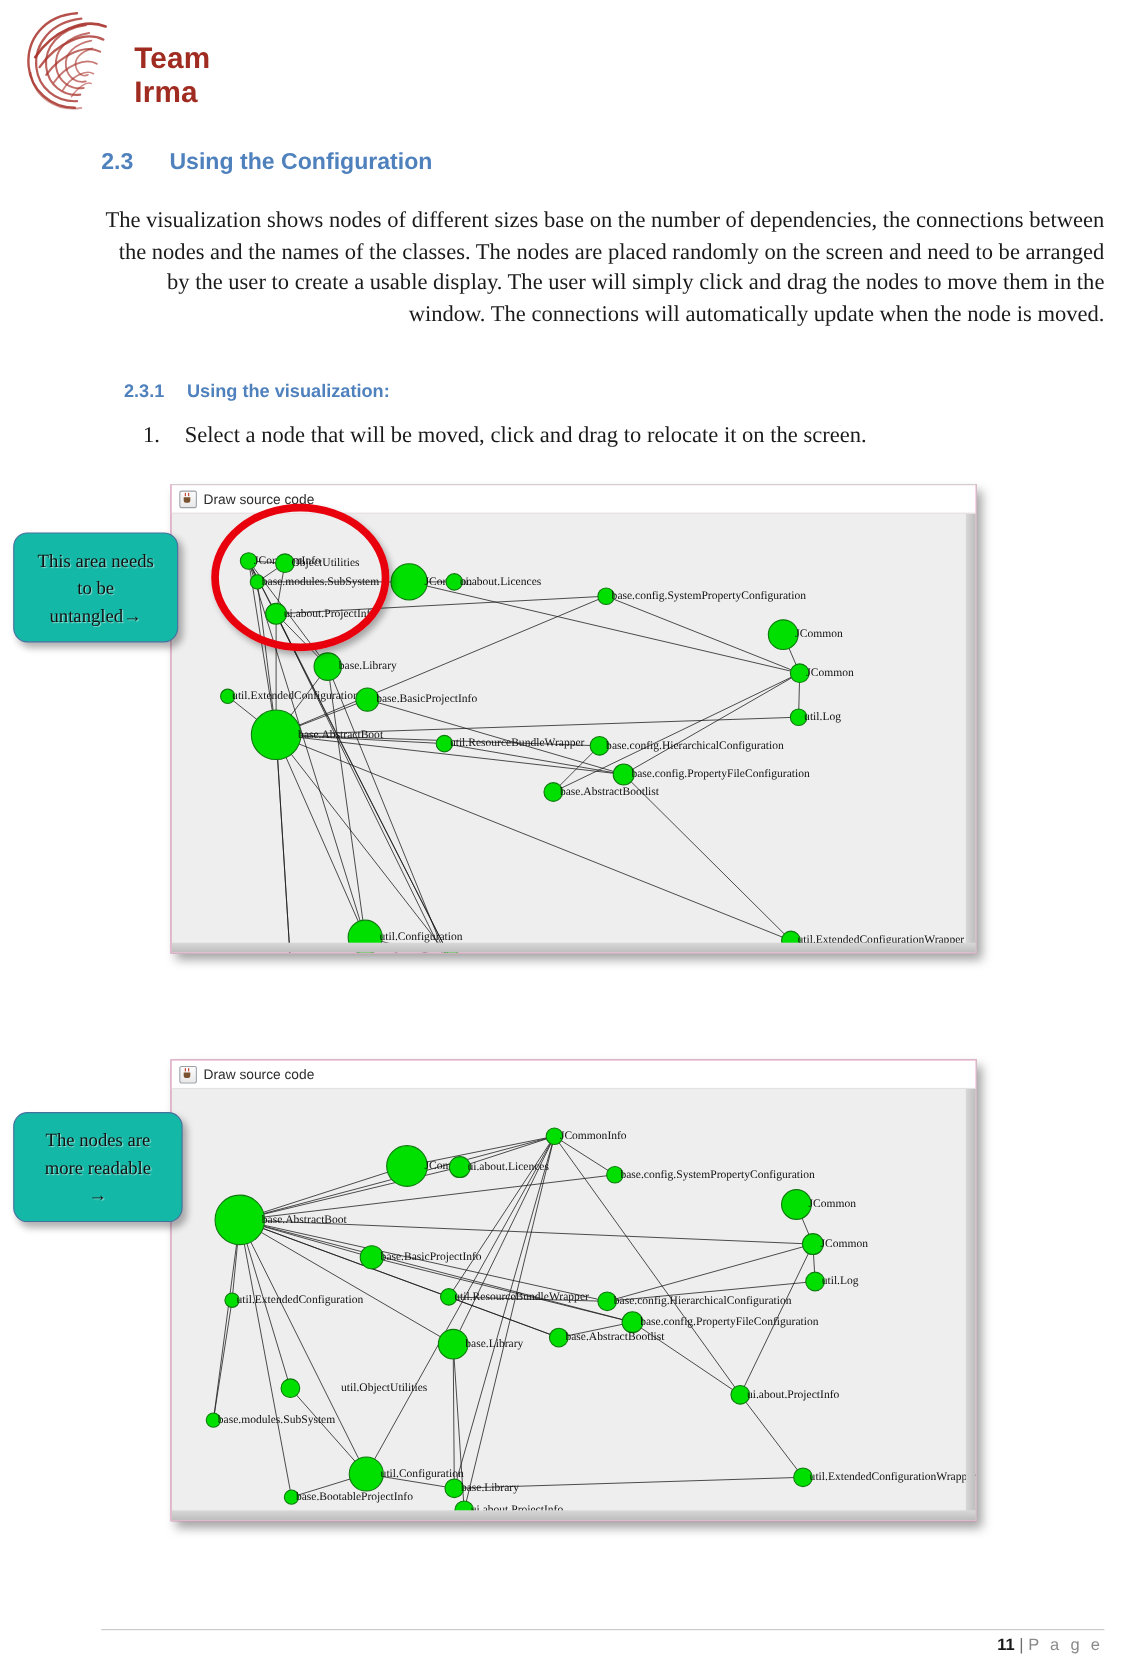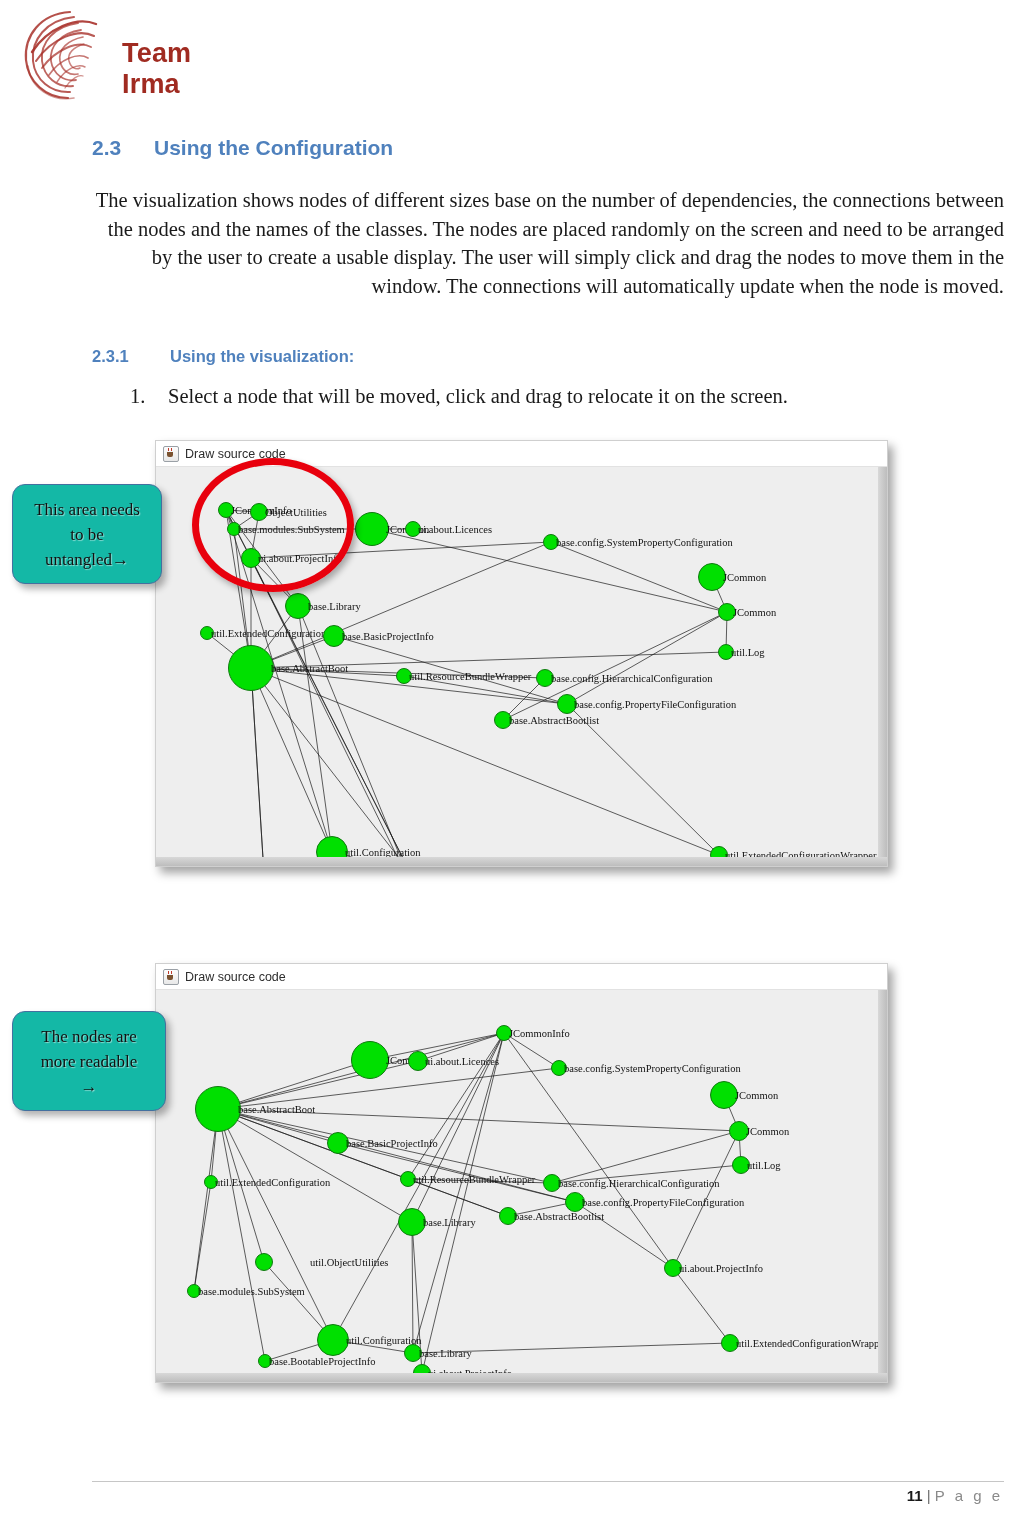--- a/index.html
+++ b/index.html
@@ -38,20 +38,21 @@
     font-family: "Liberation Sans", sans-serif;
     font-size: 21px; font-weight: bold; color: #4f81bd;
     white-space: nowrap;
   }
   .h2 .num { display: inline-block; width: 62px; }
   .h3 {
     position: absolute; left: 92px; top: 347px;
     font-family: "Liberation Sans", sans-serif;
     font-size: 16.5px; font-weight: bold; color: #4f81bd;
     white-space: nowrap;
+    text-align: center;
   }
   .h3 .num { display: inline-block; width: 78px; }
   .para {
     position: absolute; left: 92px; top: 186px; width: 912px;
     font-size: 20.5px; line-height: 28.5px; color: #1a1a1a;
     text-align: right;
   }
   .listitem {
     position: absolute; left: 130px; top: 382px; width: 860px;
     font-size: 20.5px; line-height: 28px; color: #1a1a1a;

